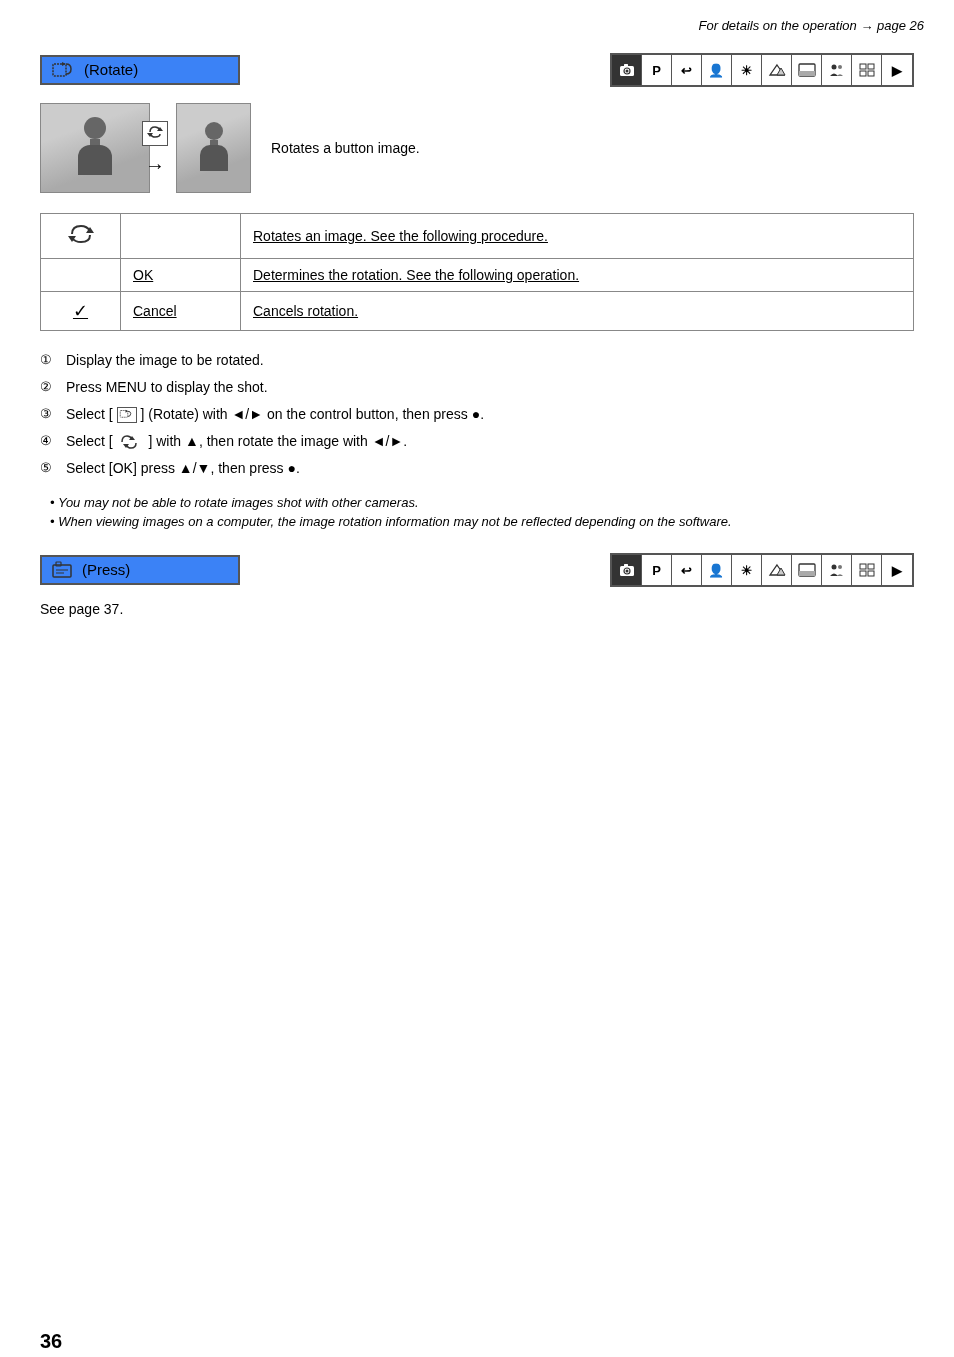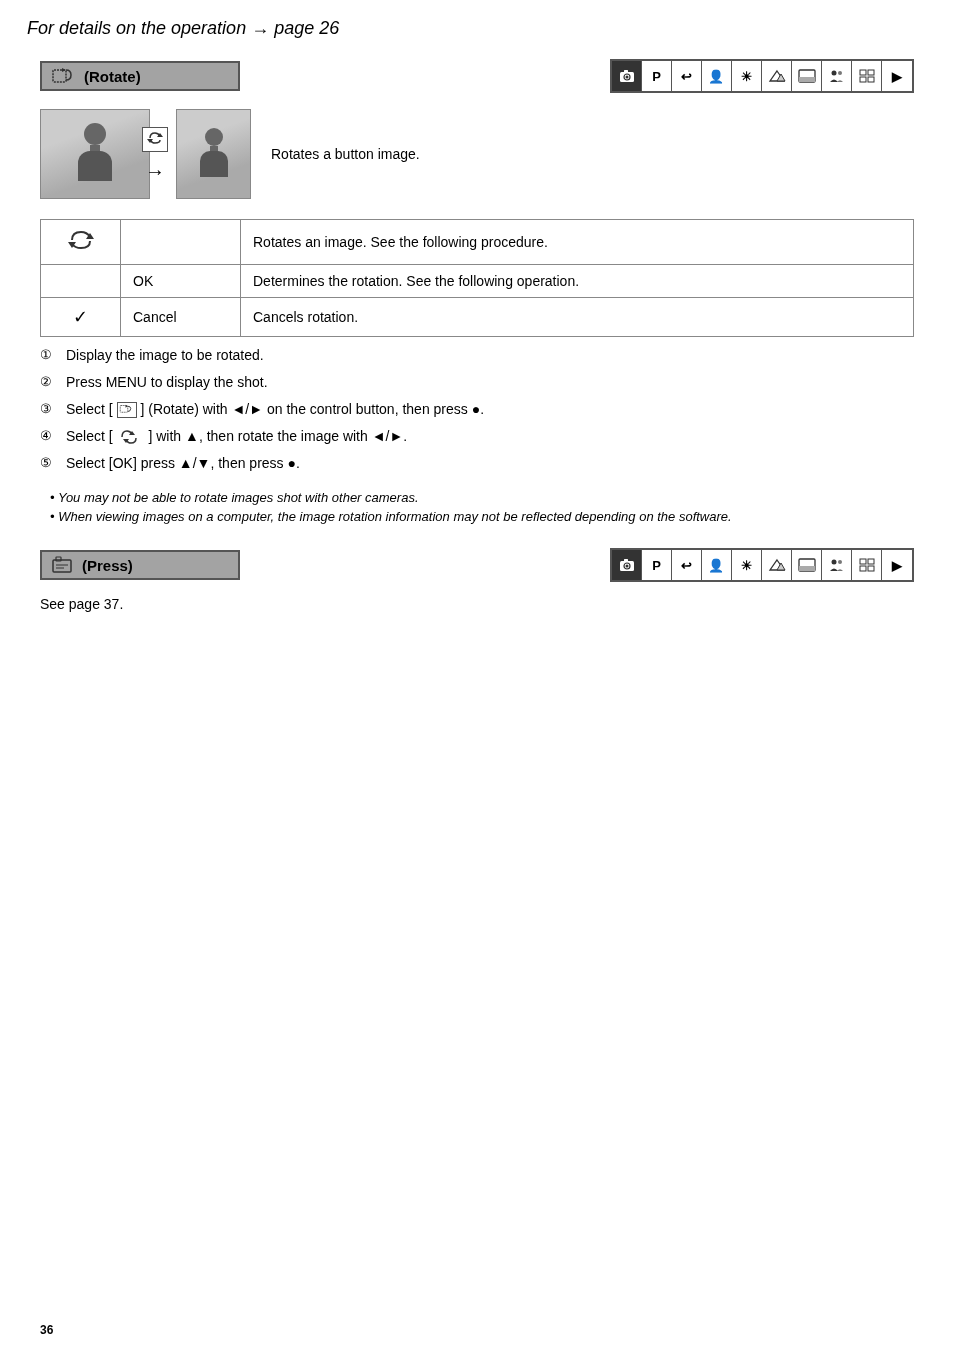--- a/index.html
+++ b/index.html
@@ -7,45 +7,46 @@
       width: 954px;
       min-height: 1357px;
       background: #fff;
       font-family: Arial, Helvetica, sans-serif;
       font-size: 14px;
       color: #000;
       position: relative;
     }
 
     .page-header {
-      padding: 18px 30px 10px 27px;
+      text-align: right;
+      padding: 18px 30px 10px 47px;
       font-style: italic;
-      font-size: 18px;
+      font-size: 13px;
     }
 
     .main-content {
       padding: 10px 40px 40px 40px;
     }
 
     
     .section-bar {
       display: flex;
       align-items: center;
       margin-bottom: 16px;
     }
 
     .section-title-box {
       display: flex;
-      align-items: flex-end;
+      align-items: center;
       border: 2px solid #555;
       padding: 4px 10px;
-      font-weight: bold;
+      font-weight: normal;
       font-size: 15px;
       min-width: 200px;
-      background: #a3a3a3;
+      background: #3b82f6;
     }
 
     .section-icon {
       margin-right: 6px;
       font-size: 14px;
     }
 
     .mode-icons {
       display: flex;
       align-items: center;
@@ -103,21 +104,22 @@
 
     .description-text {
       margin-left: 20px;
       font-size: 14px;
     }
 
     
     .function-table {
       width: 100%;
       border-collapse: collapse;
-      margin-bottom: 8px;
+      margin-bottom: 19px;
+      text-decoration: underline;
     }
 
     .function-table td {
       border: 1px solid #888;
       padding: 8px 12px;
       vertical-align: middle;
     }
 
     .function-table .icon-cell {
       width: 80px;
@@ -169,24 +171,24 @@
 
     .note-item {
       font-size: 13px;
       margin-bottom: 4px;
       padding-left: 10px;
     }
 
     
     .page-number {
       position: absolute;
-      bottom: 20px;
+      bottom: 4px;
       left: 40px;
       font-weight: bold;
-      font-size: 12px;
+      font-size: 20px;
     }
 
     
     .photo-face {
       width: 100%;
       height: 100%;
       background: linear-gradient(160deg, #ccc 30%, #aaa 70%);
       display: flex;
       align-items: center;
       justify-content: center;

